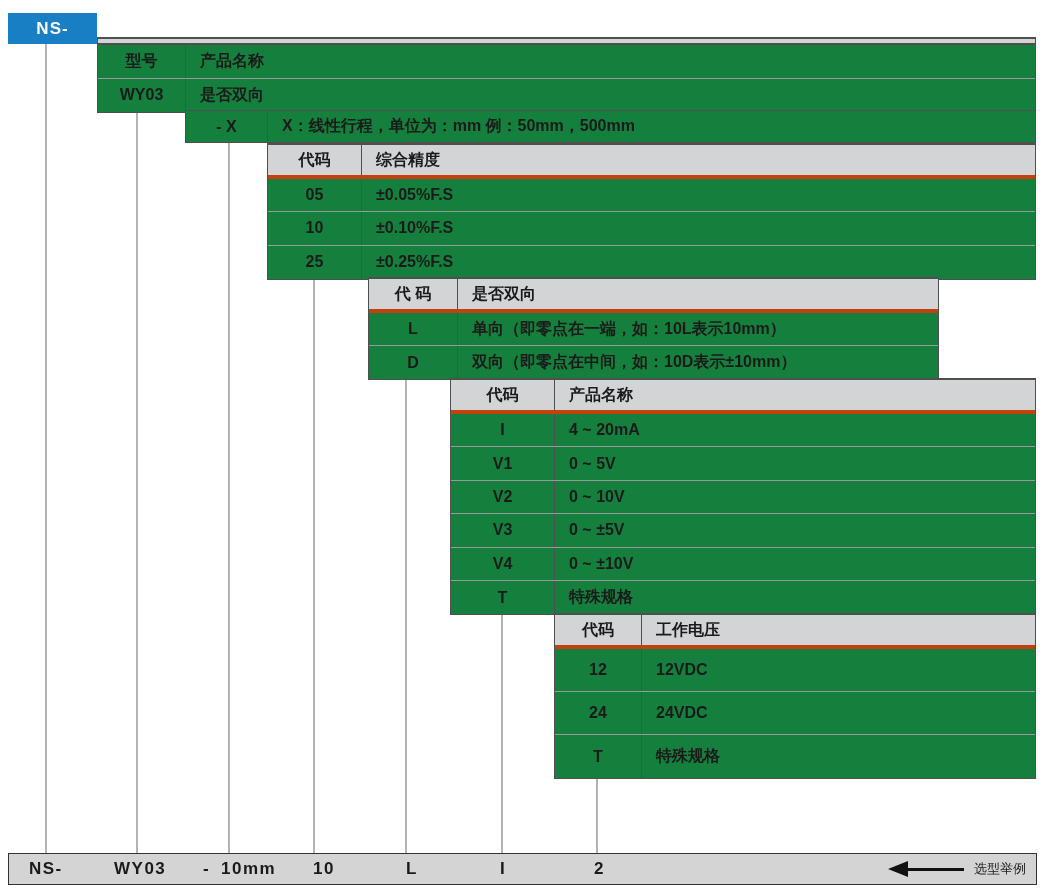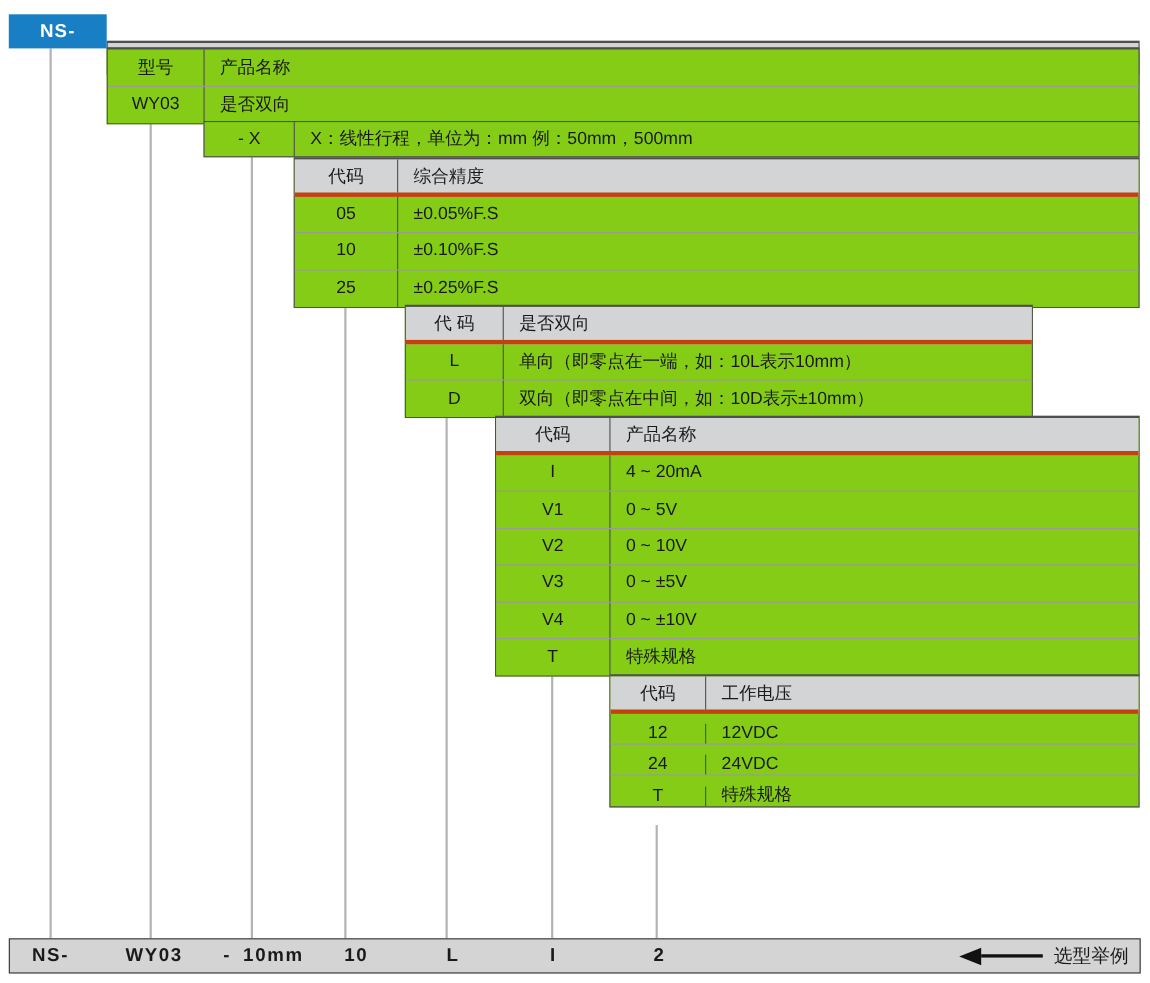--- a/index.html
+++ b/index.html
@@ -6,41 +6,41 @@
   .canvas {
     position:relative; width:1045px; height:894px;
     background:#ffffff; overflow:hidden;
     font-family:"Liberation Sans", sans-serif;
     color:#1a1a1a; font-size:16px;
   }
   
   .vline { position:absolute; width:2px; background:#b3b3b3; z-index:0; }
   
   .sel {
-    position:absolute; box-sizing:border-box; background:#84cc16;
-    border:1px solid #4f4f4f; border-top:2px solid #4f4f4f; z-index:1;
+    position:absolute; box-sizing:border-box; background:#15803d;
+    border:1px solid #4f4f4f; border-top:2px solid #4f4f4f; z-index:1;font-weight:bold;
   }
   .sel .hdr {
     display:flex; background:#d3d4d6; border-bottom:4px solid #c2410c;
     box-sizing:border-box;
   }
   .sel .trow { display:flex; border-bottom:1px solid #9a9a9a; box-sizing:border-box; }
   .sel .trow:last-child { border-bottom:none; }
   .code {
     display:flex; align-items:center; justify-content:center;
     border-right:1px solid #4f4f4f; box-sizing:border-box; flex:none;
   }
   .val { flex:1; display:flex; align-items:center; padding-left:14px; box-sizing:border-box; }
   
   .t2 .trow { height:33.5px; }
   .t3 .trow { height:31px; }
   .t4 .hdr { height:34px; } .t4 .trow { height:33.3px; }
   .t5 .hdr { height:34px; } .t5 .trow { height:33px; }
   .t6 .hdr { height:34px; } .t6 .trow { height:33.4px; }
-  .t7 .hdr { height:34px; } .t7 .trow { height:28px;align-items:flex-end; }
+  .t7 .hdr { height:34px; } .t7 .trow { height:43px; }
   
   .brandbox {
     position:absolute; left:8px; top:13px; width:89px; height:31px;
     background:#187fc4; color:#ffffff; font-weight:bold; font-size:17px;
     display:flex; align-items:center; justify-content:center; letter-spacing:1px; z-index:2;
   }
   .brandlabel {
     position:absolute; left:97px; top:13px; width:939px; height:31px;
     background:#d3d4d6; box-sizing:border-box;
     border:1px solid #4f4f4f; border-top:2px solid #4f4f4f;
@@ -57,21 +57,21 @@
   }
   .arrowwrap {
     position:absolute; right:10px; top:50%; transform:translateY(-50%);
     display:flex; align-items:center;
   }
   .arrowhead {
     width:0; height:0; border-top:8px solid transparent;
     border-bottom:8px solid transparent; border-right:20px solid #111111;
   }
   .arrowshaft { width:56px; height:3px; background:#111111; }
-  .arrowlabel { font-size:17px; margin-left:10px; white-space:nowrap; }
+  .arrowlabel { font-size:13px; margin-left:10px; white-space:nowrap; }
 </style>
 </head>
 <body>
 
 <div class="canvas">
 
   <div class="vline" style="left:45px;  top:44px;  height:809px;"></div>
   <div class="vline" style="left:136px; top:109px; height:744px;"></div>
   <div class="vline" style="left:228px; top:142px; height:711px;"></div>
   <div class="vline" style="left:313px; top:276px; height:577px;"></div>

